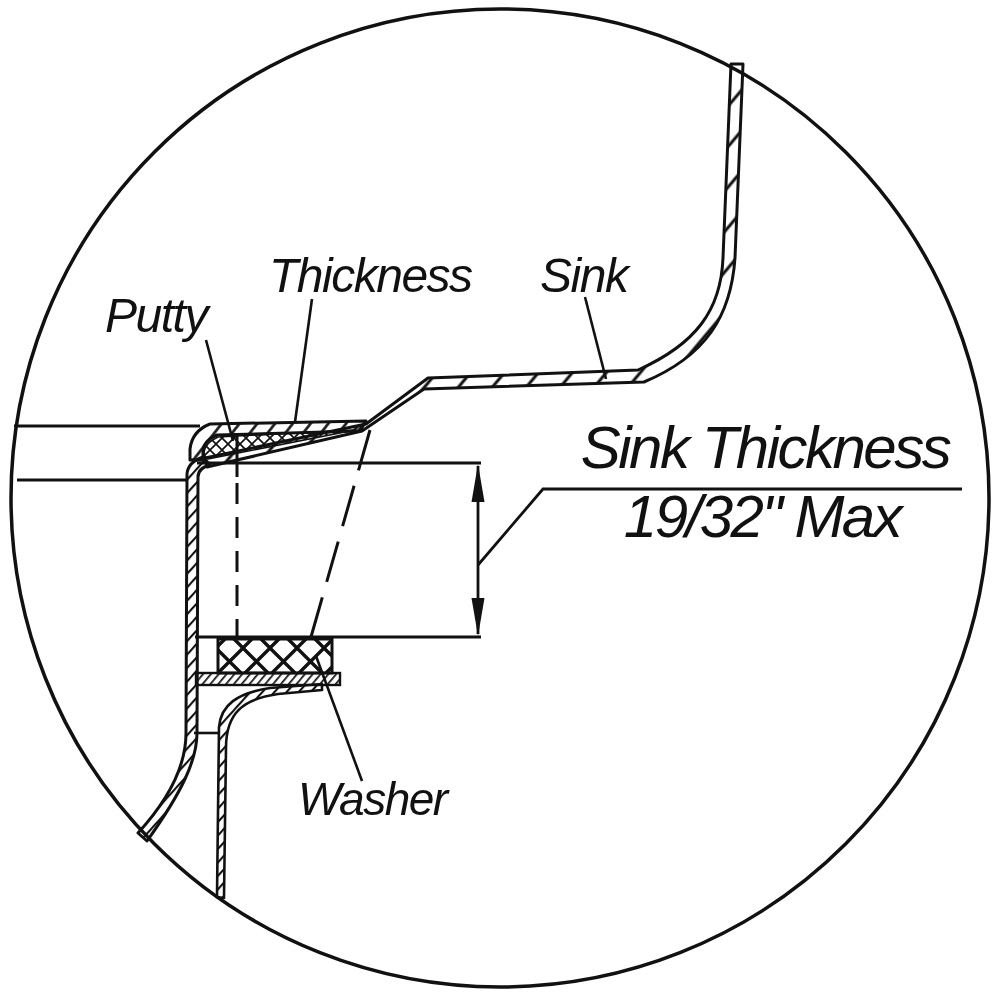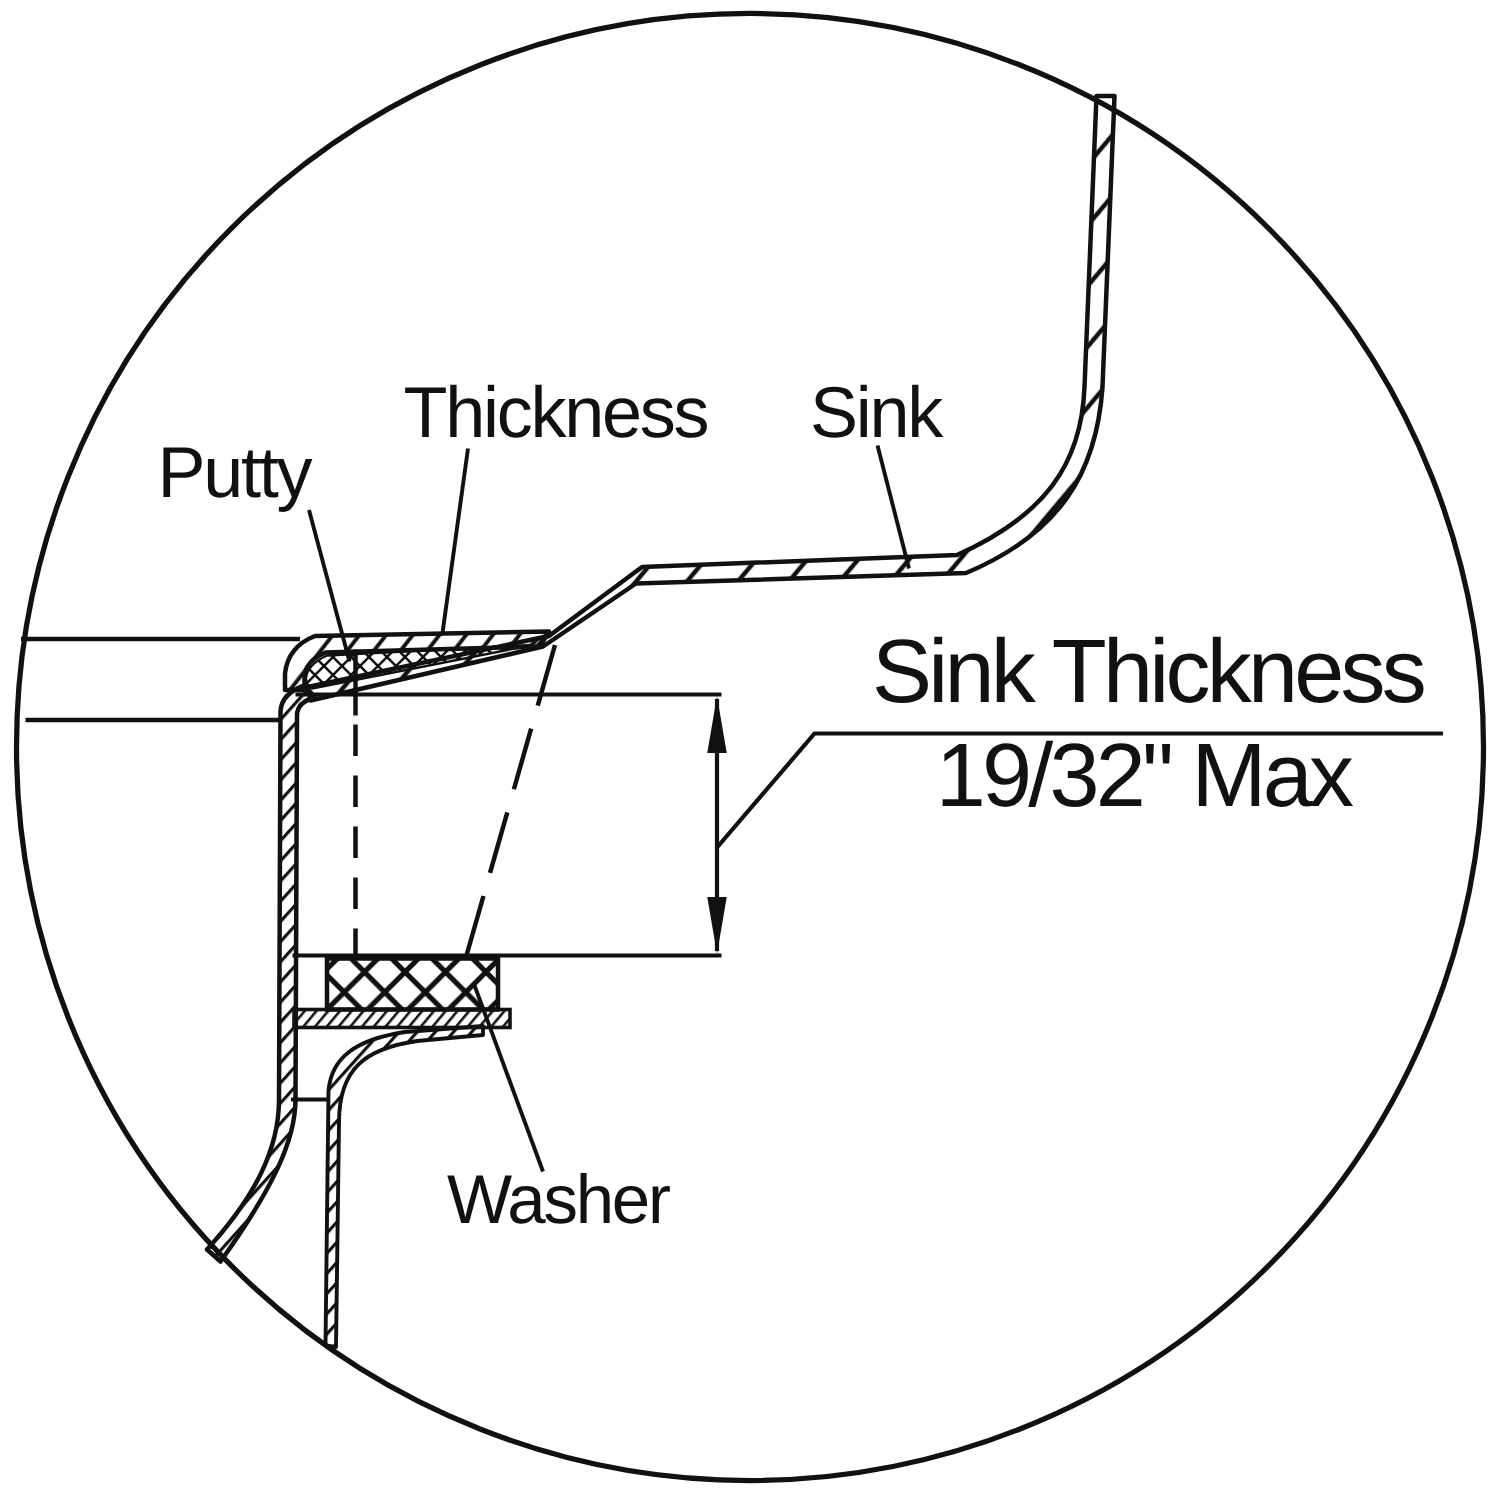--- a/index.html
+++ b/index.html
@@ -7,20 +7,21 @@
     padding: 0;
     background: #ffffff;
   }
   #stage {
     position: relative;
     width: 1000px;
     height: 1000px;
     background: #ffffff;
     font-family: "Liberation Sans", sans-serif;
     overflow: hidden;
+    font-style: italic;
   }
   #drawing {
     position: absolute;
     left: 0;
     top: 0;
   }
   .label {
     position: absolute;
     color: #111111;
     white-space: nowrap;

